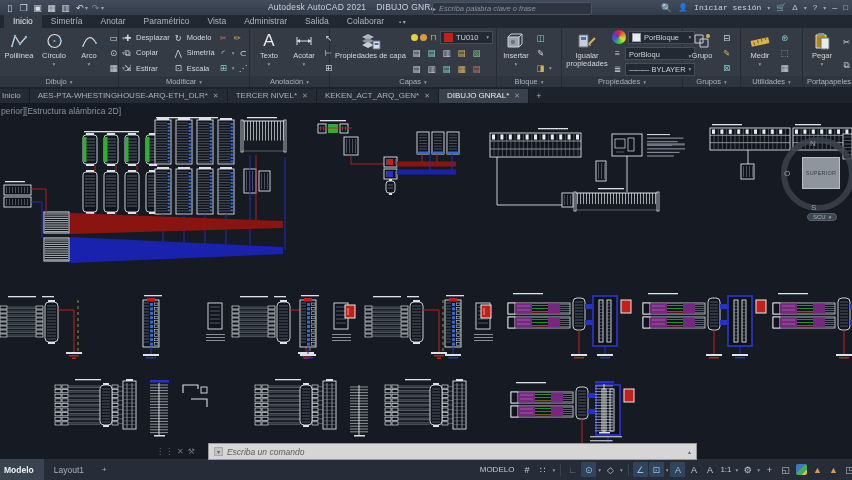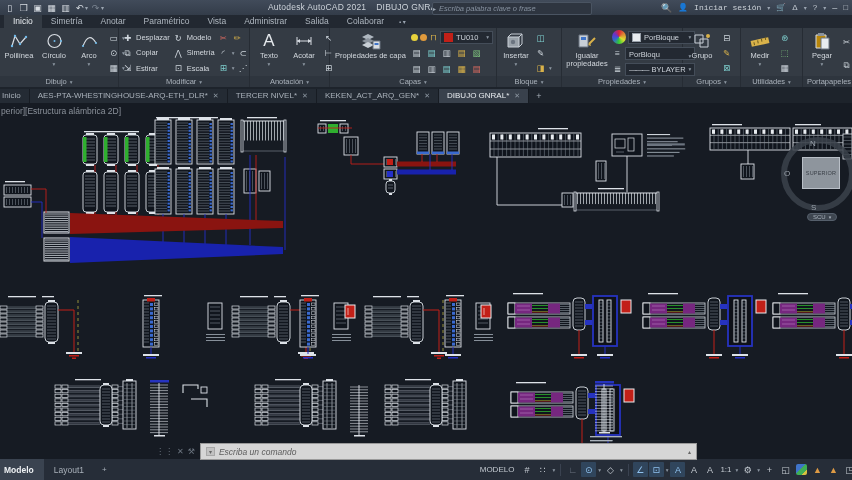--- a/index.html
+++ b/index.html
@@ -52,21 +52,21 @@
   #cad{position:absolute;left:0;top:0;z-index:1;}
   .vcube{position:absolute;right:0px;top:18px;width:75px;height:95px;z-index:4;}
   .ring{position:absolute;left:4px;top:16px;width:62px;height:62px;border:6px solid #3b424b;border-radius:50%;opacity:.85;}
   .vc-n{position:absolute;left:33px;top:18px;color:#98a0a9;font-size:8px;}
   .vc-o{position:absolute;left:7px;top:48px;color:#98a0a9;font-size:8px;}
   .vc-s{position:absolute;left:34px;top:82px;color:#98a0a9;font-size:8px;}
   .cube{position:absolute;left:25px;top:36px;width:36px;height:30px;background:#8e959d;border:1px solid #b9bfc7;color:#3c4149;font-size:5.5px;display:flex;align-items:center;justify-content:center;letter-spacing:.2px;}
   .ucsPill{position:absolute;left:30px;top:92px;background:#3e4650;border:1px solid #555f6b;border-radius:4px;color:#aab3bd;font-size:6px;padding:0px 5px;display:flex;gap:3px;align-items:center;}
   .cmdbar{position:absolute;left:152px;top:341px;width:545px;height:15px;display:flex;align-items:center;z-index:6;}
   .cmdgrip{color:#6e7782;font-size:8px;letter-spacing:1px;display:flex;gap:3px;align-items:center;padding:0 4px;}
-  .cmdfield{flex:1;height:15px;background:#d6d6d6;border:1px solid #9a9a9a;display:flex;align-items:center;gap:4px;padding:0 5px;color:#555;font-size:8.5px;}
+  .cmdfield{flex:1;height:15px;background:#d6d6d6;border:1px solid #9a9a9a;display:flex;align-items:center;gap:4px;padding:0 5px;color:#555;font-size:8.5px;margin-left:8px;}
   .cmdfield .pfx{font-size:6px;color:#666;background:#c2c2c2;border:1px solid #a8a8a8;padding:0 2px;font-style:normal;}
   .cmdfield .ph{font-style:italic;color:#5c5c5c;}
   .cmdfield .up{margin-left:auto;font-size:6px;color:#666;}
   .statusbar{height:21px;background:#262d38;display:flex;align-items:flex-start;position:relative;}
   .ltabs{display:flex;align-items:center;height:100%;margin-left:-6px;}
   .ltab{padding:0 10px;height:100%;display:flex;align-items:center;font-size:8.5px;color:#a9b1ba;}
   .ltab.act{background:#3a4350;color:#eef1f4;font-weight:bold;}
   .lplus{padding:0 8px;color:#a9b1ba;}
   .sicons{margin-left:auto;display:flex;align-items:center;gap:1px;padding-right:0px;height:100%;}
   .sico{min-width:13px;height:15px;display:flex;align-items:center;justify-content:center;color:#c3c9d0;font-size:9px;border-radius:1px;padding:0 1px;}

